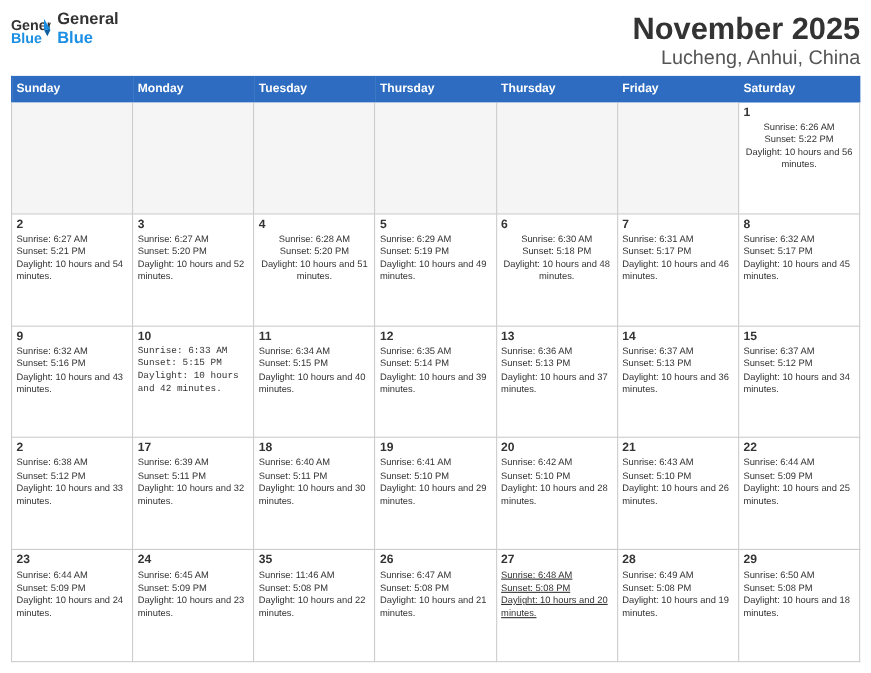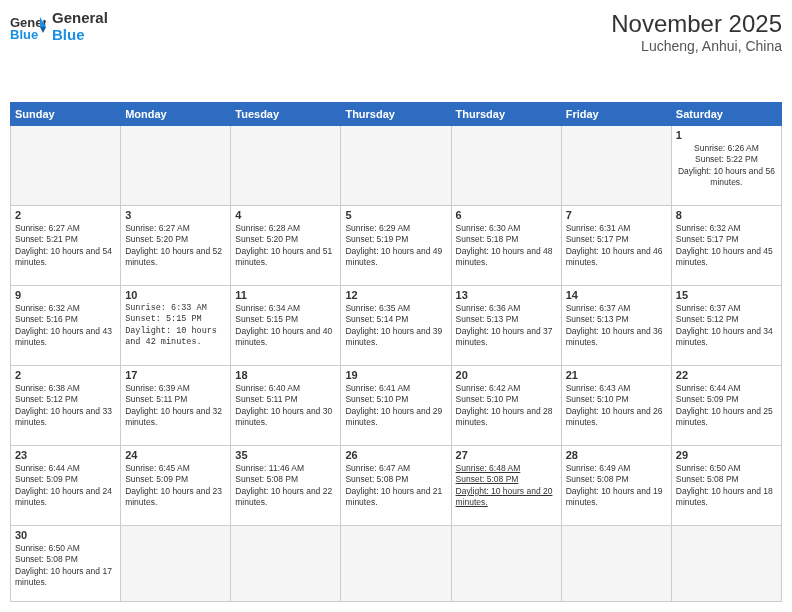--- a/index.html
+++ b/index.html
@@ -29,35 +29,34 @@
       gap: 4px;
     }
     .logo-icon {
       width: 36px;
       height: 28px;
     }
     .title-area {
       text-align: right;
     }
     .month-title {
-      font-size: 24px;
-      font-weight: normal;
+      font-size: 28px;
+      font-weight: bold;
       color: #333;
     }
     .location {
-      font-size: 14px;
+      font-size: 18px;
       color: #555;
     }
     .calendar {
       flex: 1;
       border: 1px solid #ccc;
       border-collapse: collapse;
       width: 100%;
       table-layout: fixed;
-      margin-top: 42px;
     }
     .calendar thead tr th {
       background: #2d6cc0;
       color: #fff;
       font-size: 11px;
       font-weight: bold;
       padding: 5px 4px;
       border: 1px solid #2d6cc0;
       text-align: left;
     }
@@ -146,33 +145,33 @@
 Daylight: 10 hours and 54 minutes.</div>
           </td>
           <td>
             <span class="day-num">3</span>
             <div class="cell-text" style="white-space: pre-line;">Sunrise: 6:27 AM
 Sunset: 5:20 PM
 Daylight: 10 hours and 52 minutes.</div>
           </td>
           <td>
             <span class="day-num">4</span>
-            <div class="cell-text" style="white-space: pre-line;">Sunrise: 6:28 AM
+            <div class="cell-text" style="white-space: pre-line; text-align: center;">Sunrise: 6:28 AM
 Sunset: 5:20 PM
 Daylight: 10 hours and 51 minutes.</div>
           </td>
           <td>
             <span class="day-num">5</span>
             <div class="cell-text" style="white-space: pre-line;">Sunrise: 6:29 AM
 Sunset: 5:19 PM
 Daylight: 10 hours and 49 minutes.</div>
           </td>
           <td>
             <span class="day-num">6</span>
-            <div class="cell-text" style="white-space: pre-line;">Sunrise: 6:30 AM
+            <div class="cell-text" style="white-space: pre-line; text-align: center;">Sunrise: 6:30 AM
 Sunset: 5:18 PM
 Daylight: 10 hours and 48 minutes.</div>
           </td>
           <td>
             <span class="day-num">7</span>
             <div class="cell-text" style="white-space: pre-line;">Sunrise: 6:31 AM
 Sunset: 5:17 PM
 Daylight: 10 hours and 46 minutes.</div>
           </td>
           <td>
@@ -306,30 +305,16 @@
             <div class="cell-text" style="white-space: pre-line;">Sunrise: 6:49 AM
 Sunset: 5:08 PM
 Daylight: 10 hours and 19 minutes.</div>
           </td>
           <td>
             <span class="day-num">29</span>
             <div class="cell-text" style="white-space: pre-line;">Sunrise: 6:50 AM
 Sunset: 5:08 PM
 Daylight: 10 hours and 18 minutes.</div>
           </td>
-        </tr>
-        <tr>
-          <td class="last-row">
-            <span class="day-num">30</span>
-            <div class="cell-text" style="white-space: pre-line;">Sunrise: 6:50 AM
-Sunset: 5:08 PM
-Daylight: 10 hours and 17 minutes.</div>
-          </td>
-          <td class="empty last-row"></td>
-          <td class="empty last-row"></td>
-          <td class="empty last-row"></td>
-          <td class="empty last-row"></td>
-          <td class="empty last-row"></td>
-          <td class="empty last-row"></td>
         </tr>
       </tbody>
   </table>
 </div>
 
 </body></html>

